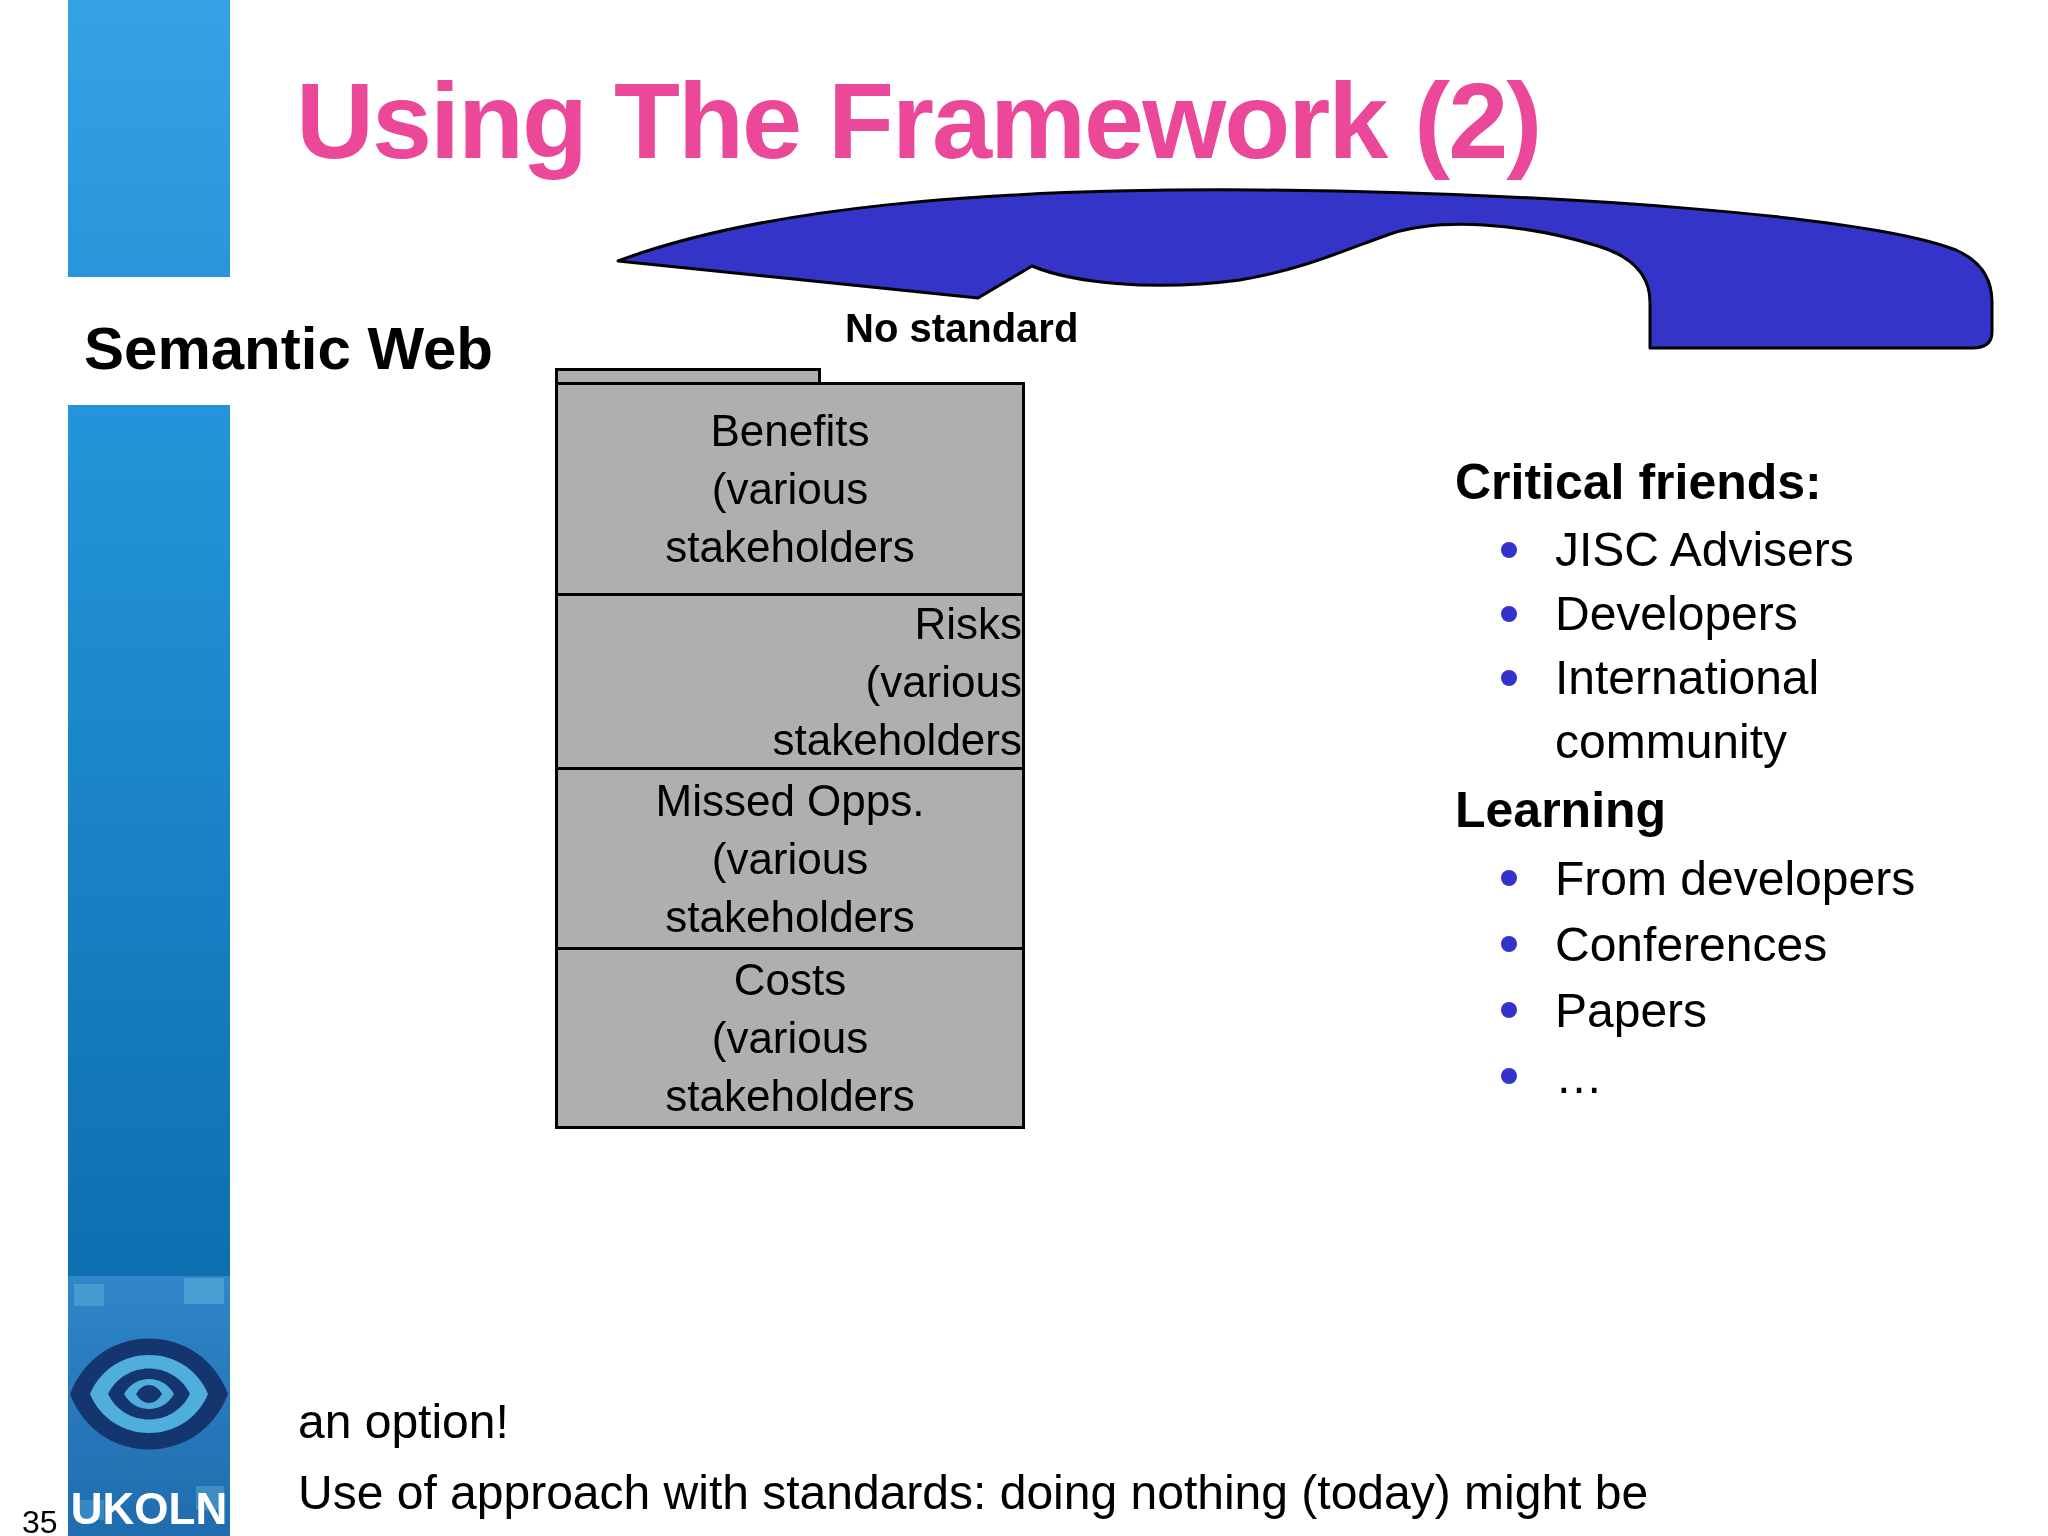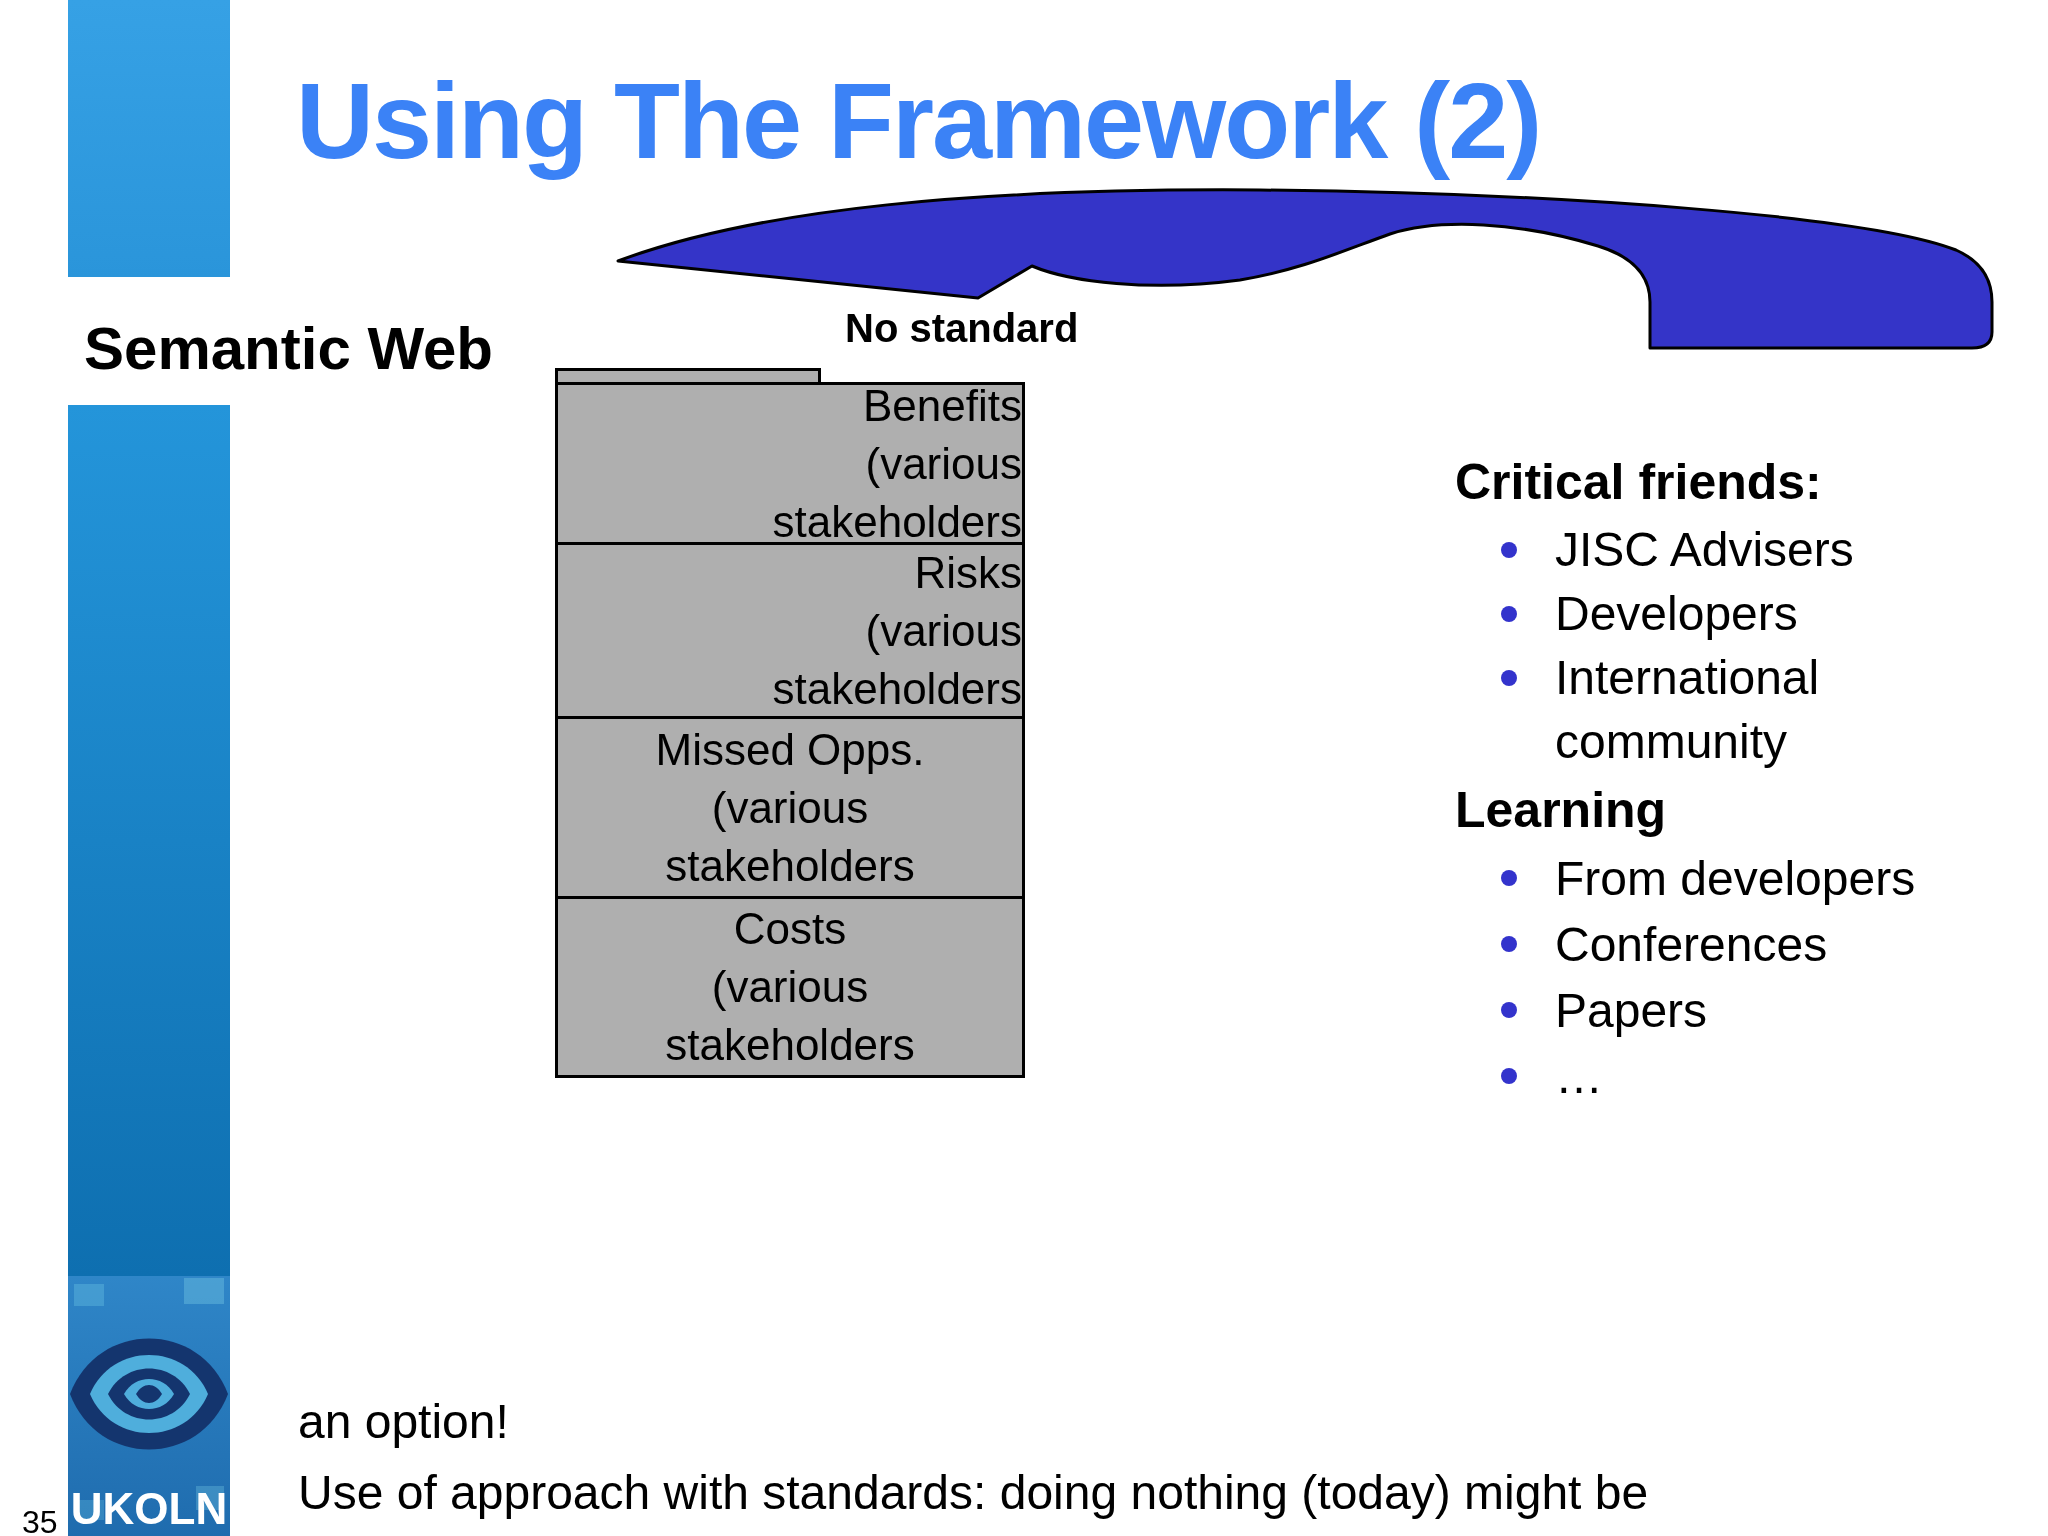--- a/index.html
+++ b/index.html
@@ -24,21 +24,21 @@
     position:absolute;left:68px;top:1276px;width:162px;height:260px;
   }
   .page-num{
     position:absolute;left:22px;top:1472px;
     font-size:32px;color:#000;margin-top:32px;
   }
   
   .title{
     position:absolute;left:296px;top:58px;width:1620px;
     font-size:108px;font-weight:bold;letter-spacing:-2px;
-    color:#3b82f6;white-space:nowrap;
+    color:#ec4899;white-space:nowrap;
   }
   
   .arrow-svg{position:absolute;left:0;top:0;width:2048px;height:1536px;pointer-events:none;}
   
   .label-semantic{
     position:absolute;left:84px;top:314px;
     font-size:60px;font-weight:bold;white-space:nowrap;
   }
   .label-nostandard{
     position:absolute;left:845px;top:306px;
@@ -51,21 +51,21 @@
     border:3px solid #000;border-bottom:none;box-sizing:border-box;
   }
   .sbox{
     box-sizing:border-box;width:470px;
     background:#afafaf;border:3px solid #000;
     display:flex;flex-direction:column;justify-content:center;
     text-align:center;font-size:44px;line-height:58px;
     margin-top:-3px;
   }
   .sbox.h1{height:186px;margin-top:0;}
-  .sbox.h2{height:163px;text-align:right;}
+  .sbox.h2{height:214px;}
   .sbox.h3{height:177px;text-align:right;}
   .sbox.h4{height:183px;}
   .sbox.h5{height:182px;}
   
   .right-col{position:absolute;left:1455px;top:446px;width:610px;}
   .rc-heading{font-size:50px;font-weight:bold;line-height:72px;}
   .bullet-row{display:flex;align-items:flex-start;padding-left:46px;}
   .bullet-row .dot{
     width:16px;height:16px;border-radius:50%;
     background:#3333cc;flex:0 0 16px;

